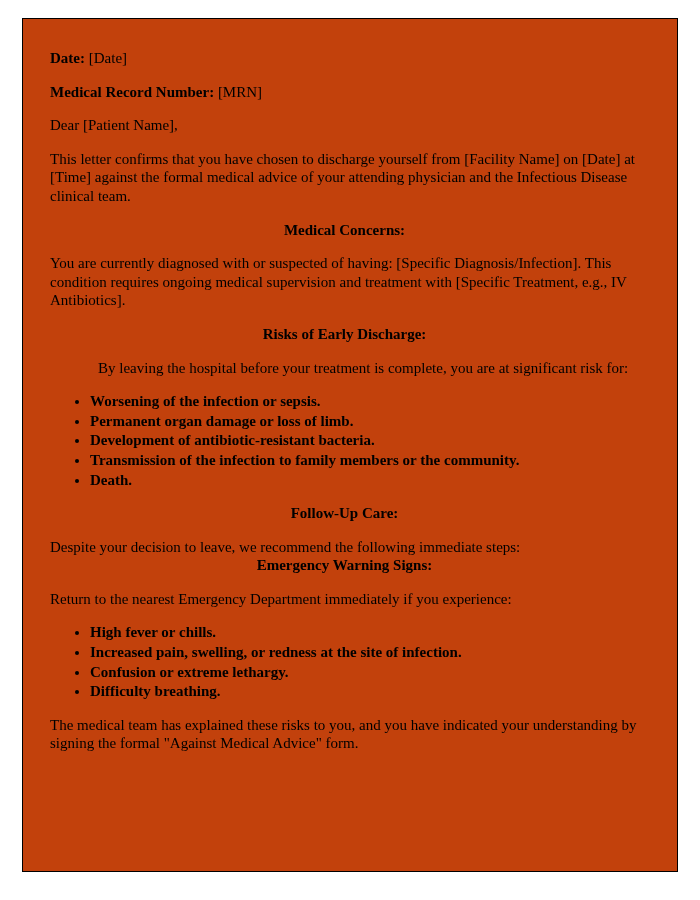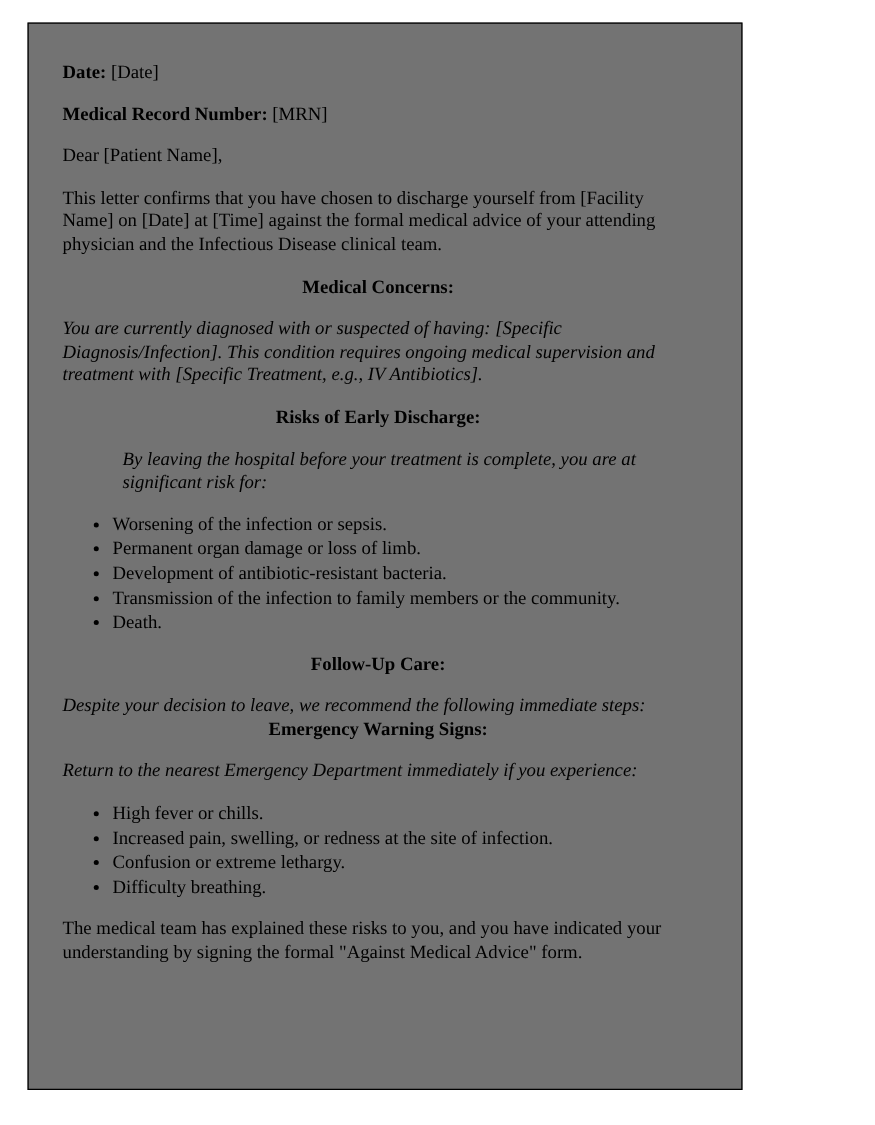--- a/index.html
+++ b/index.html
@@ -9,49 +9,49 @@
     width: 700px;
     height: 900px;
     overflow: hidden;
     font-family: "Liberation Serif", serif;
     color: #000000;
   }
   .page {
     position: absolute;
     left: 22px;
     top: 18px;
-    width: 572px;
+    width: 656px;
     height: 854px;
     border: 1px solid #000000;
     box-sizing: border-box;
-    background: #737373;
+    background: #c2410c;
     padding: 30px 38px 20px 27px;
     font-size: 15px;
     line-height: 1.24;
   }
   .page p {
     margin: 0 0 15px 0;
   }
   .field b, .sec-heading {
     font-weight: bold;
   }
   .sec-heading {
     margin: 0;
     text-align: center;
   }
   .sec-body {
     margin: 0 0 15px 0;
-    font-style: italic;
   }
   ul {
     margin: 15px 0 15px 0;
     padding-left: 40px;
   }
   li {
     margin: 0 0 1px 0;
+    font-weight: bold;
   }
 </style>
 </head>
 <body>
 
 <div class="page">
 
   <p class="field"><b>Date:</b> <span>[Date]</span></p>
 
 

